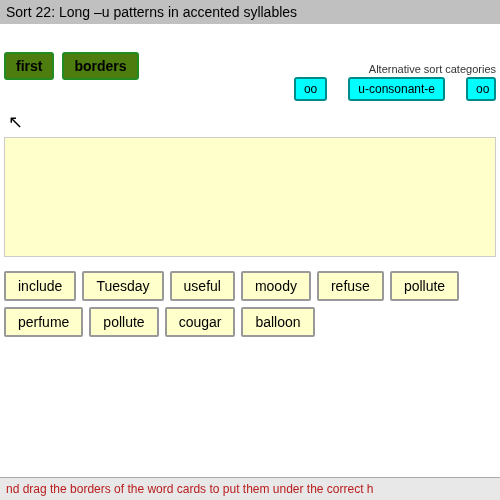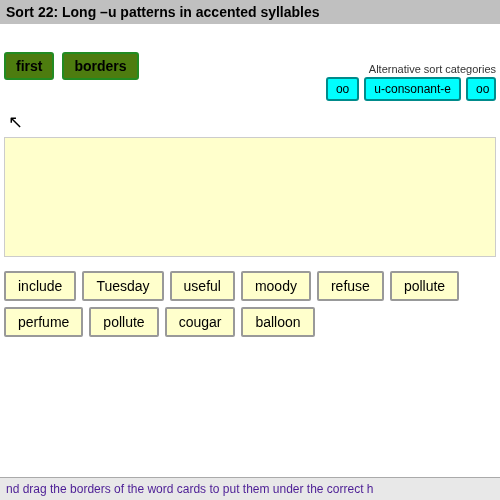--- a/index.html
+++ b/index.html
@@ -10,21 +10,21 @@
       width: 500px;
       height: 500px;
       overflow: hidden;
       position: relative;
     }
 
     #title-bar {
       background: #c0c0c0;
       padding: 4px 6px;
       font-size: 14px;
-      font-weight: bold;
+      font-weight: normal;
       white-space: nowrap;
       overflow: hidden;
     }
 
     #controls-row {
       display: flex;
       align-items: center;
       padding: 6px 4px;
       gap: 8px;
       flex-wrap: wrap;
@@ -49,21 +49,21 @@
     }
 
     .alt-sort-label {
       font-size: 11px;
       color: #333;
       margin-bottom: 2px;
     }
 
     .alt-sort-btns {
       display: flex;
-      gap: 5px;
+      gap: 21px;
     }
 
     .alt-btn {
       padding: 3px 8px;
       background: #00ffff;
       border: 2px solid #008B8B;
       border-radius: 3px;
       cursor: pointer;
       font-size: 12px;
     }
@@ -113,21 +113,21 @@
 
     #bottom-instruction {
       position: absolute;
       bottom: 0;
       left: 0;
       right: 0;
       background: #e8e8e8;
       border-top: 1px solid #aaa;
       padding: 4px 6px;
       font-size: 12px;
-      color: #4c1d95;
+      color: #b91c1c;
       white-space: nowrap;
       overflow: hidden;
     }
   </style>
 </head>
 <body>
 
 <div id="title-bar">
   <span>Sort 22: Long –u patterns in accented syllables</span>
 </div>

